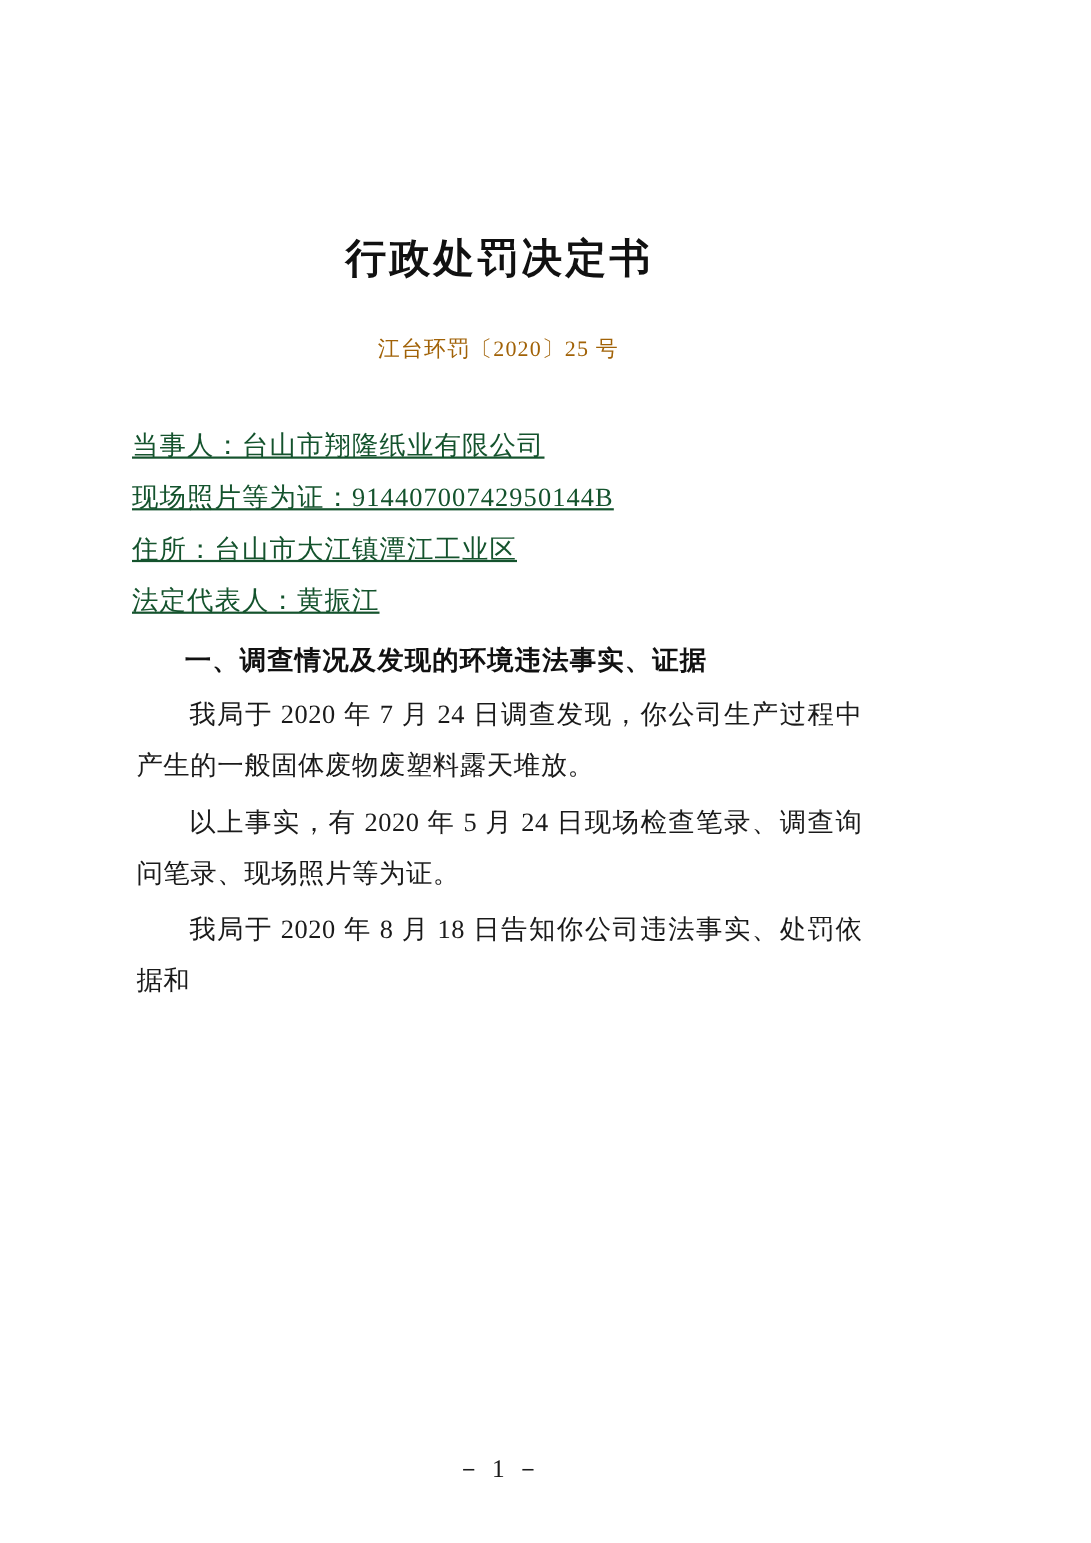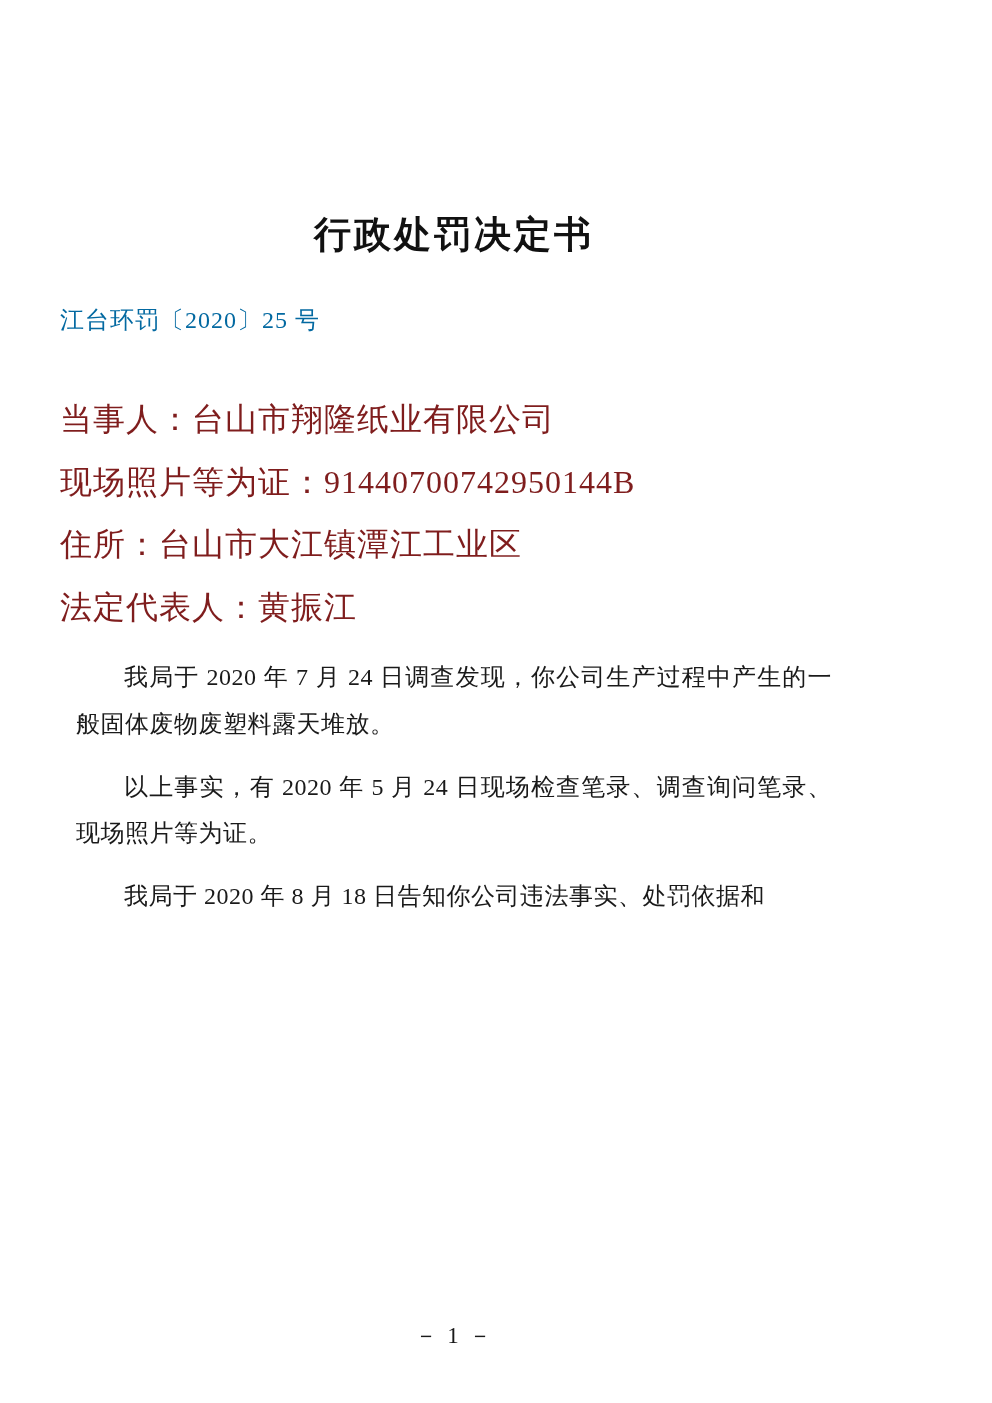--- a/index.html
+++ b/index.html
@@ -13,69 +13,70 @@
     font-family: "Liberation Serif", serif;
     color: #1a1a1a;
     position: relative;
     overflow: hidden;
   }
   .page {
     position: relative;
     width: 908px;
     height: 1403px;
     box-sizing: border-box;
-    padding: 0 60px;
+    padding: 0 120px;
   }
   .doc-title {
     text-align: center;
     font-family: "DejaVu Serif", "Liberation Serif", serif;
     font-weight: bold;
     font-size: 37px;
     letter-spacing: 3px;
     margin: 0;
     padding-top: 212px;
     line-height: 1.2;
     color: #111;
   }
   .doc-number {
-    text-align: left;
-    font-size: 24px;
+    text-align: center;
+    font-size: 20px;
     letter-spacing: 1px;
     margin: 0;
     padding-top: 48px;
     padding-right: 2px;
-    color: #0369a1;
+    color: #a16207;
   }
   .party-block {
     padding-top: 52px;
   }
   .party-line {
-    font-size: 32px;
+    font-size: 24px;
     line-height: 1.95;
     letter-spacing: 1px;
-    color: #7f1d1d;
+    color: #14532d;
     white-space: nowrap;
+    text-decoration: underline;
   }
   .section-heading {
     font-size: 24px;
     font-weight: bold;
     font-family: "DejaVu Serif", "Liberation Serif", serif;
     line-height: 1.95;
     letter-spacing: 1px;
     text-indent: 48px;
     margin: 0;
     padding-top: 6px;
     color: #111;
   }
   .para {
     font-size: 24px;
     line-height: 1.95;
     letter-spacing: 0.5px;
     text-indent: 48px;
-    margin: 16px;
+    margin: 4px;
     text-align: justify;
     text-justify: inter-ideograph;
     color: #1a1a1a;
   }
   .page-footer {
     position: absolute;
     left: 0;
     right: 0;
     bottom: 52px;
     text-align: center;
@@ -93,20 +94,21 @@
 
   <div class="doc-number">江台环罚〔2020〕25 号</div>
 
   <div class="party-block">
     <div class="party-line">当事人：台山市翔隆纸业有限公司</div>
     <div class="party-line">现场照片等为证：91440700742950144B</div>
     <div class="party-line">住所：台山市大江镇潭江工业区</div>
     <div class="party-line">法定代表人：黄振江</div>
   </div>
 
+  <div class="section-heading">一、调查情况及发现的环境违法事实、证据</div>
 
   <p class="para">我局于 2020 年 7 月 24 日调查发现，你公司生产过程中产生的一般固体废物废塑料露天堆放。</p>
   <p class="para">以上事实，有 2020 年 5 月 24 日现场检查笔录、调查询问笔录、现场照片等为证。</p>
   <p class="para">我局于 2020 年 8 月 18 日告知你公司违法事实、处罚依据和</p>
 
   <div class="page-footer">－ 1 －</div>
 
 </div>
 
 </body></html>

